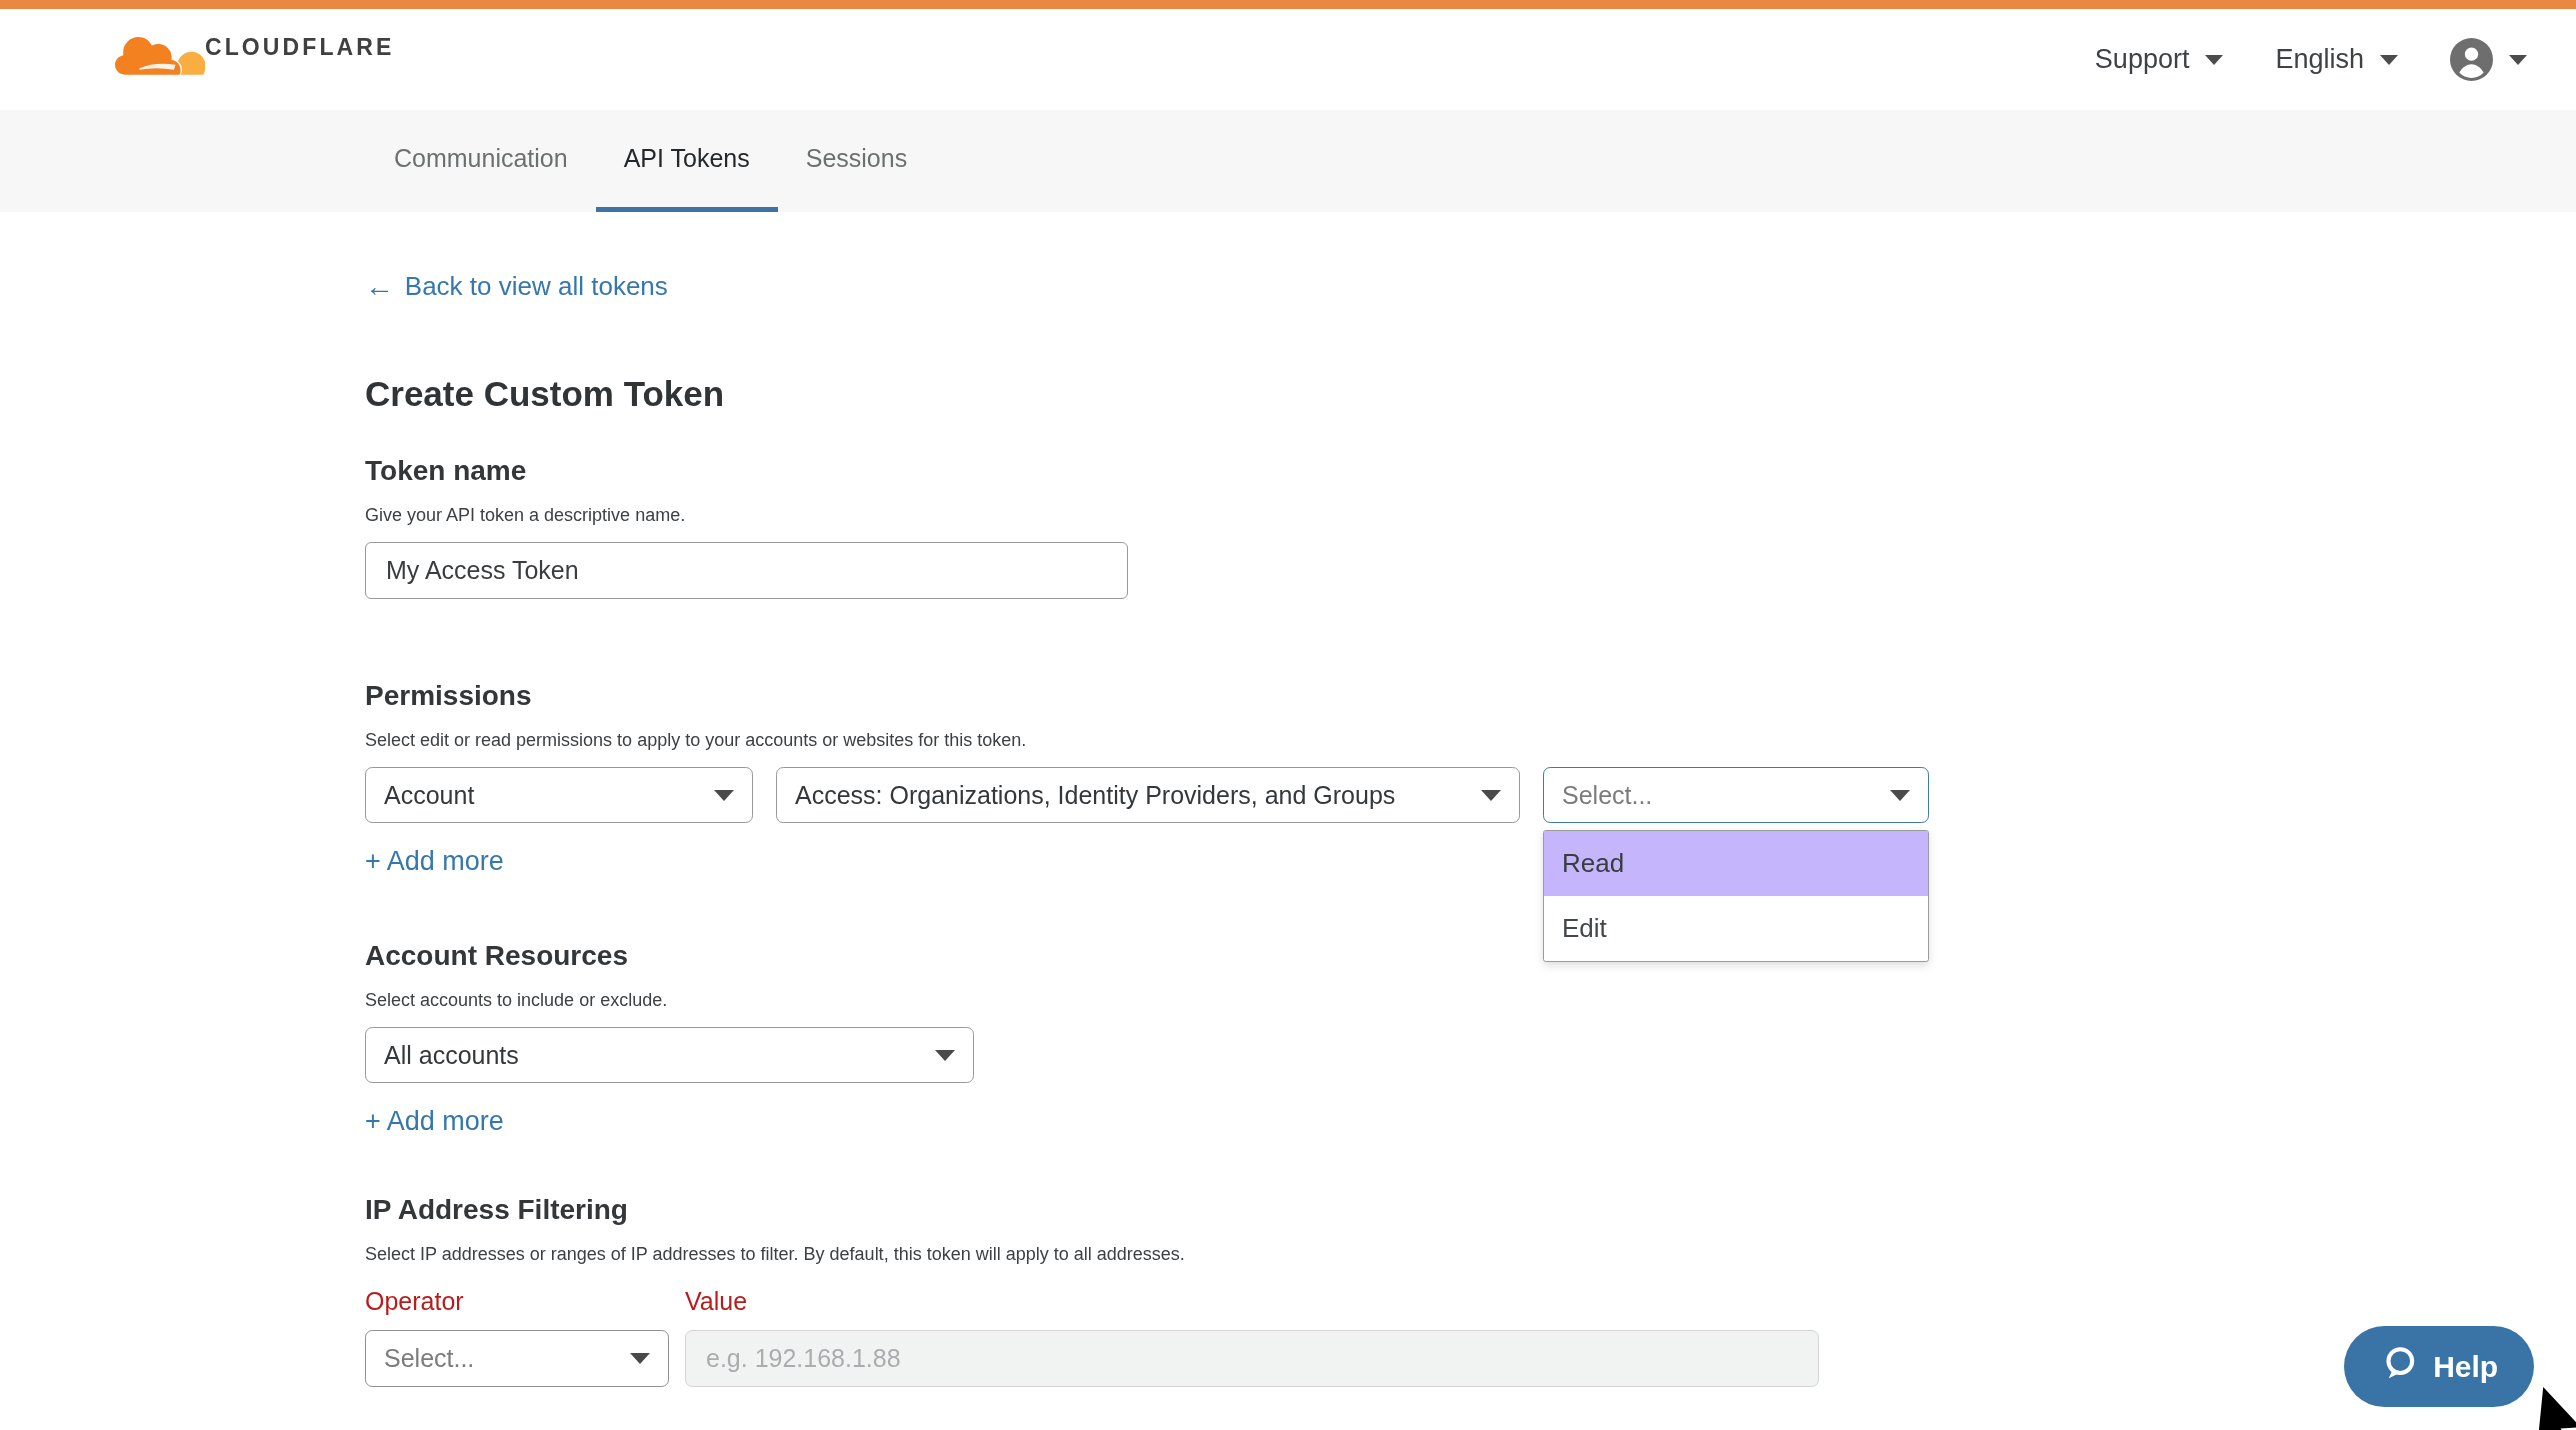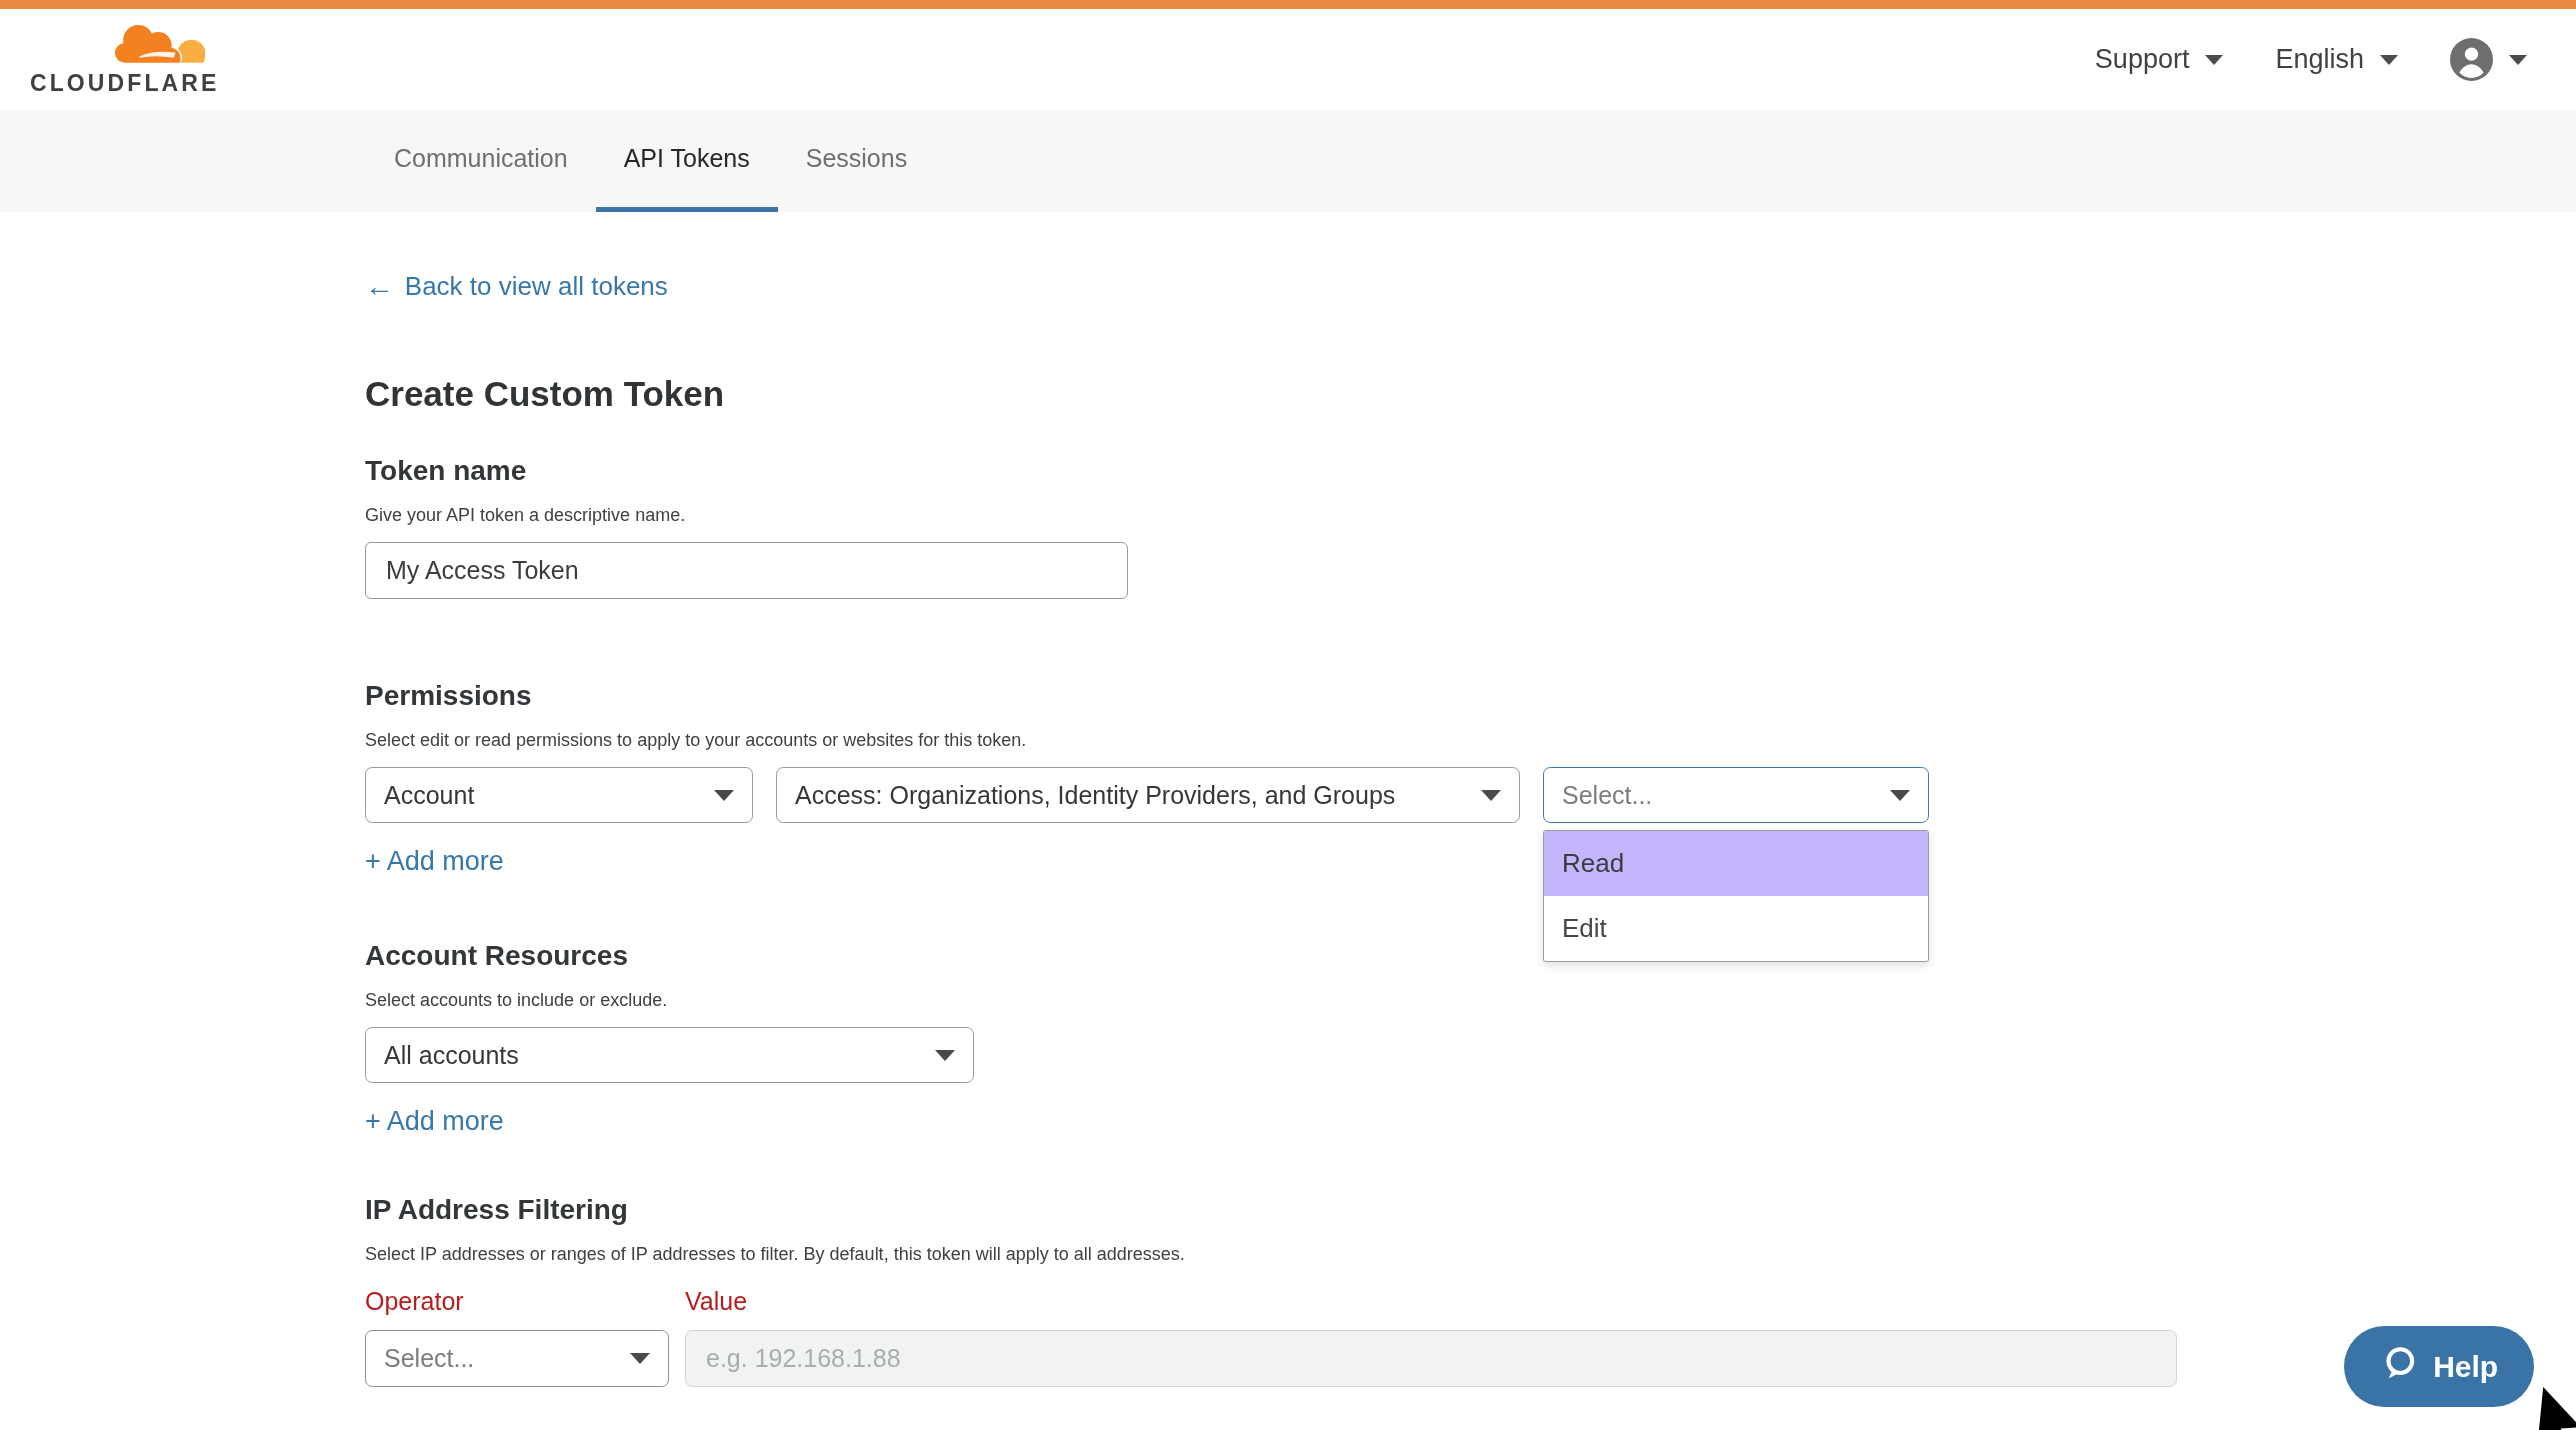--- a/index.html
+++ b/index.html
@@ -13,21 +13,21 @@
   }
   *{margin:0;padding:0;box-sizing:border-box;}
   html,body{width:2576px;height:1431px;overflow:hidden;}
   body{
     font-family:"Liberation Sans","DejaVu Sans",sans-serif;
     background:#ffffff;color:#33373a;position:relative;
   }
   
   .topbar-accent{height:9px;background:var(--topbar-orange);}
   .header{height:101px;background:#fff;display:flex;align-items:center;justify-content:space-between;padding:0 49px 0 30px;}
-  .logo{display:flex;flex-direction:column;line-height:1;}
+  .logo{display:flex;flex-direction:row;line-height:1;}
   .logo svg{margin-left:85px;margin-bottom:1.8px;}
   .brand-text{font-size:23px;font-weight:700;letter-spacing:3.1px;color:#404041;}
   .header-right{display:flex;align-items:center;}
   .nav-item{display:flex;align-items:center;gap:16px;margin-left:52px;cursor:pointer;}
   .nav-label{font-size:27px;color:#3f4244;}
   .caret{width:0;height:0;border-left:10px solid transparent;border-right:10px solid transparent;border-top:11.7px solid #4c4c4c;}
   .caret.small{border-left-width:9px;border-right-width:9px;border-top-width:10.8px;}
   .avatar{width:43px;height:43px;border-radius:50%;display:block;}
   
   .tabstrip{height:102px;background:#f7f7f8;display:flex;align-items:stretch;padding-left:366px;}
@@ -59,21 +59,21 @@
   .dropdown-menu{
     position:absolute;top:63px;left:0;right:0;background:#fff;
     border:1.8px solid #9b9b9b;border-radius:2.7px;box-shadow:0 3.6px 9px rgba(0,0,0,0.12);z-index:5;
   }
   .dropdown-item{height:65px;display:flex;align-items:center;padding:0 18px;font-size:26px;color:#43484a;cursor:pointer;}
   .dropdown-item.highlighted{background:#c4b5fd;color:#3a3d3e;}
   .add-more{display:inline-block;margin-top:23px;font-size:27px;font-weight:500;color:var(--link-blue);cursor:pointer;text-decoration:none;}
   .field-label{font-size:25px;color:#b91c1c;margin-bottom:14.4px;}
   .ip-row{display:flex;gap:16px;margin-top:21.5px;}
   .value-input{
-    width:1492px;height:57px;border:1.8px solid #d4d4d4;border-radius:7.2px;background:#f1f2f2;
+    width:1134px;height:57px;border:1.8px solid #d4d4d4;border-radius:7.2px;background:#f1f2f2;
     font-size:25px;color:#6f7375;padding:0 20px;outline:none;
     font-family:"Liberation Sans","DejaVu Sans",sans-serif;
   }
   .value-input::placeholder{color:#aaadaf;}
   
   .help-button{
     position:fixed;right:42px;bottom:23px;width:190px;height:81px;border-radius:41px;
     background:var(--help-button-bg);border:none;display:flex;align-items:center;justify-content:center;gap:14.4px;
     color:#fff;font-size:30px;font-weight:700;cursor:pointer;
     font-family:"Liberation Sans","DejaVu Sans",sans-serif;

